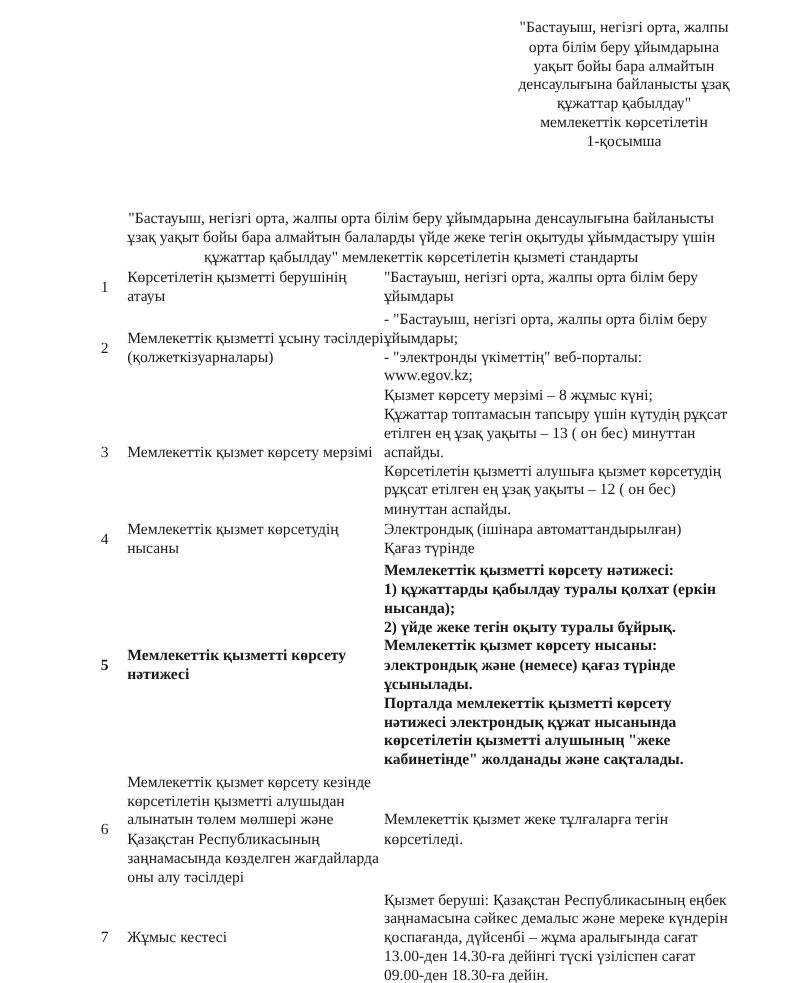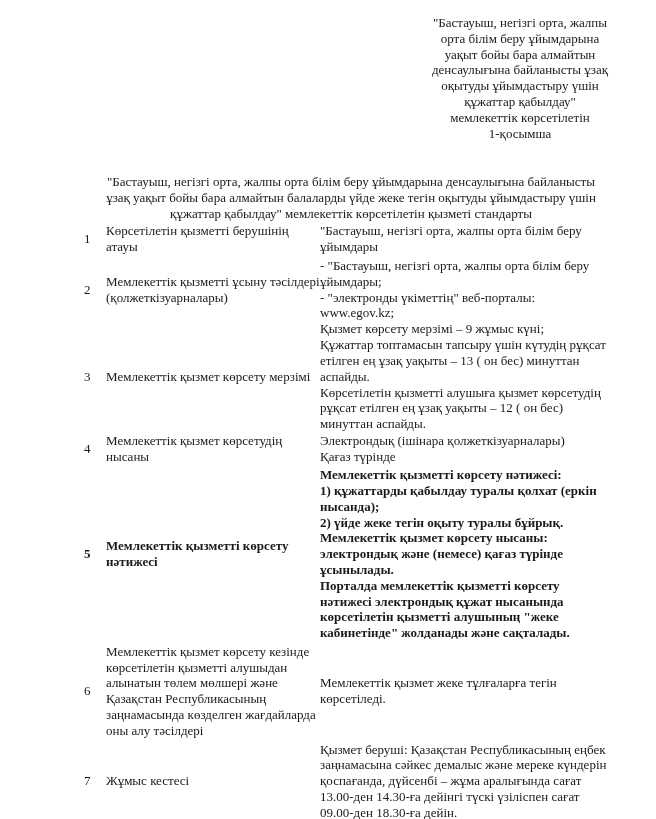--- a/index.html
+++ b/index.html
@@ -34,21 +34,20 @@
   tr.r7 td { height: 82px; }
 </style>
 </head>
 <body>
 
 <div class="annex">
   <span class="vline">"Бастауыш, негізгі орта, жалпы</span>
   <span class="vline">орта білім беру ұйымдарына</span>
   <span class="vline">уақыт бойы бара алмайтын</span>
   <span class="vline">денсаулығына байланысты ұзақ</span>
-  <span class="vline">оқытуды ұйымдастыру үшін</span>
   <span class="vline">құжаттар қабылдау"</span>
   <span class="vline">мемлекеттік көрсетілетін</span>
   <span class="vline">1-қосымша</span>
 </div>
 
 <div class="title">
   <span class="vline">"Бастауыш, негізгі орта, жалпы орта білім беру ұйымдарына денсаулығына байланысты</span>
   <span class="vline">ұзақ уақыт бойы бара алмайтын балаларды үйде жеке тегін оқытуды ұйымдастыру үшін</span>
   <span class="vline">құжаттар қабылдау" мемлекеттік көрсетілетін қызметі стандарты</span>
 </div>
@@ -67,30 +66,30 @@
       <td class="label">Мемлекеттік қызметті ұсыну тәсілдері (қолжеткізуарналары)</td>
       <td class="value">
         <span class="vline">- "Бастауыш, негізгі орта, жалпы орта білім беру ұйымдары;</span>
         <span class="vline">- "электронды үкіметтің" веб-порталы: www.egov.kz;</span>
       </td>
     </tr>
     <tr class="r3">
       <td class="num">3</td>
       <td class="label">Мемлекеттік қызмет көрсету мерзімі</td>
       <td class="value">
-        <span class="vline">Қызмет көрсету мерзімі – 9 жұмыс күні;</span>
+        <span class="vline">Қызмет көрсету мерзімі – 8 жұмыс күні;</span>
         <span class="vline">Құжаттар топтамасын тапсыру үшін күтудің рұқсат етілген ең ұзақ уақыты – 13 ( он бес) минуттан аспайды.</span>
         <span class="vline">Көрсетілетін қызметті алушыға қызмет көрсетудің рұқсат етілген ең ұзақ уақыты – 12 ( он бес) минуттан аспайды.</span>
       </td>
     </tr>
     <tr class="r4">
       <td class="num">4</td>
       <td class="label">Мемлекеттік қызмет көрсетудің нысаны</td>
       <td class="value">
-        <span class="vline">Электрондық (ішінара қолжеткізуарналары)</span>
+        <span class="vline">Электрондық (ішінара автоматтандырылған)</span>
         <span class="vline">Қағаз түрінде</span>
       </td>
     </tr>
     <tr class="r5">
       <td class="num">5</td>
       <td class="label">Мемлекеттік қызметті көрсету нәтижесі</td>
       <td class="value">
         <span class="vline">Мемлекеттік қызметті көрсету нәтижесі:</span>
         <span class="vline">1) құжаттарды қабылдау туралы қолхат (еркін нысанда);</span>
         <span class="vline">2) үйде жеке тегін оқыту туралы бұйрық.</span>

